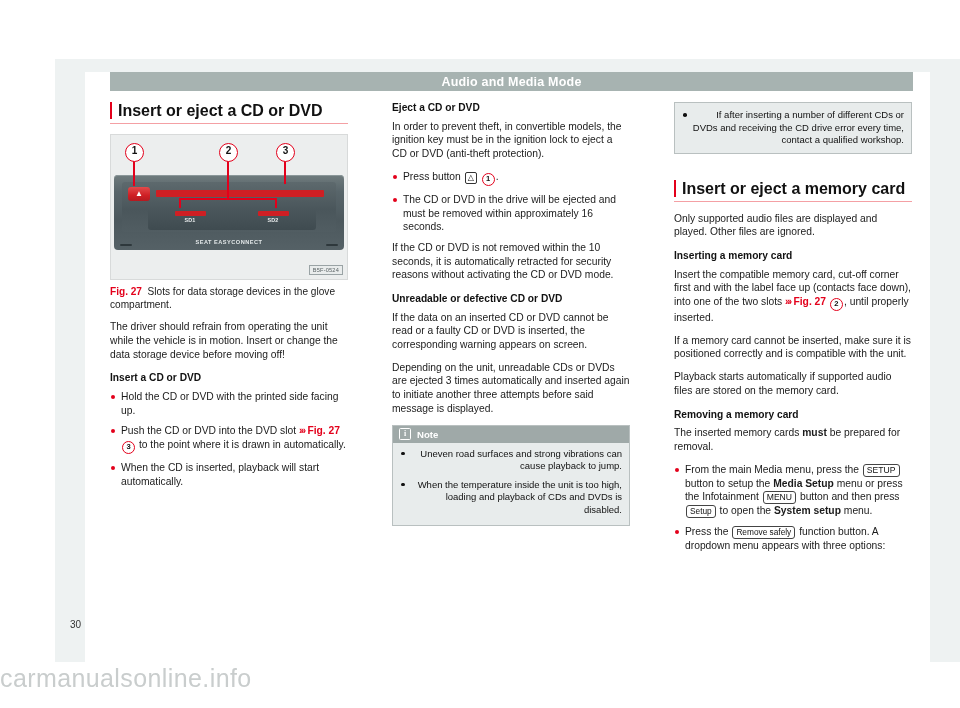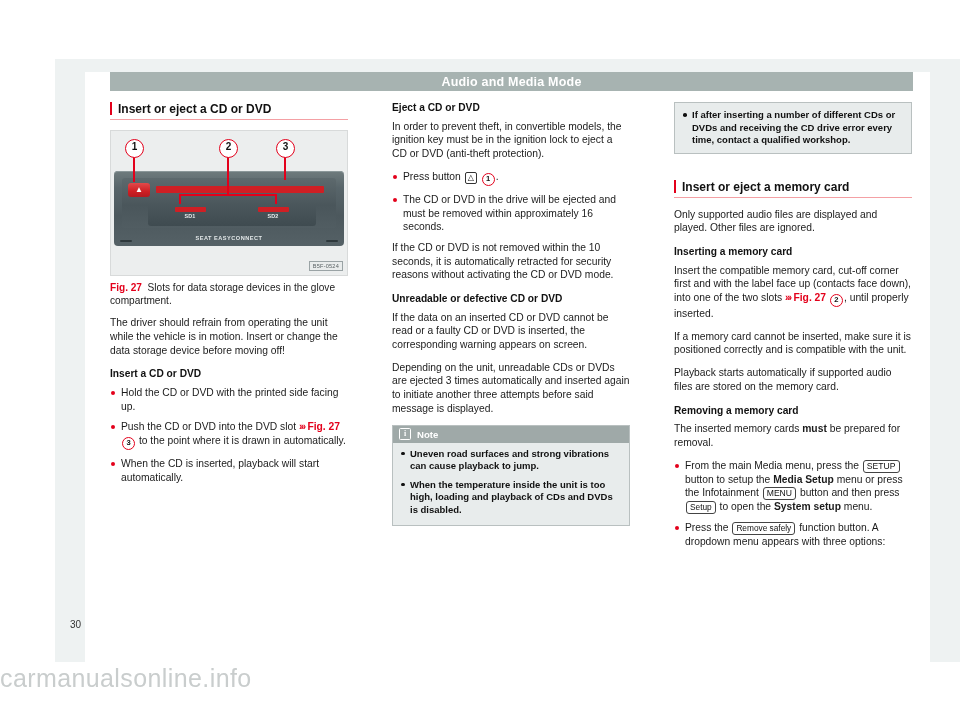--- a/index.html
+++ b/index.html
@@ -65,21 +65,21 @@
   .col-2 { left: 282px; }
   .col-3 { left: 564px; }
 
   
   .sec-head {
     position: relative;
     padding-left: 8px;
     padding-bottom: 3px;
     margin-bottom: 10px;
     border-bottom: 1.4px solid #f4a0a4;
-    font-size: 12px;
+    font-size: 16px;
     font-weight: bold;
     color: #111;
   }
   .sec-head::before {
     content: "";
     position: absolute;
     left: 0; top: 0px; bottom: 4px;
     width: 2.4px;
     background: #e3001b;
   }
@@ -331,24 +331,25 @@
     font-weight: bold;
     line-height: 9px;
     text-align: center;
     font-family: "Liberation Serif", serif;
   }
   .note-body { padding: 5px 7px 3px 7px; }
   .note-bullet {
     position: relative;
     padding-left: 10px;
     font-size: 9.5px;
-    font-weight: bold;
+    font-weight: normal;
     line-height: 1.32;
     color: #111;
     margin: 0 0 6px 0;
+    text-align: right;
   }
   .note-bullet::before {
     content: "";
     position: absolute;
     left: 1px; top: 4px;
     width: 3.6px; height: 3.6px;
     border-radius: 50%;
     background: #111;
   }
   .note-plain {

